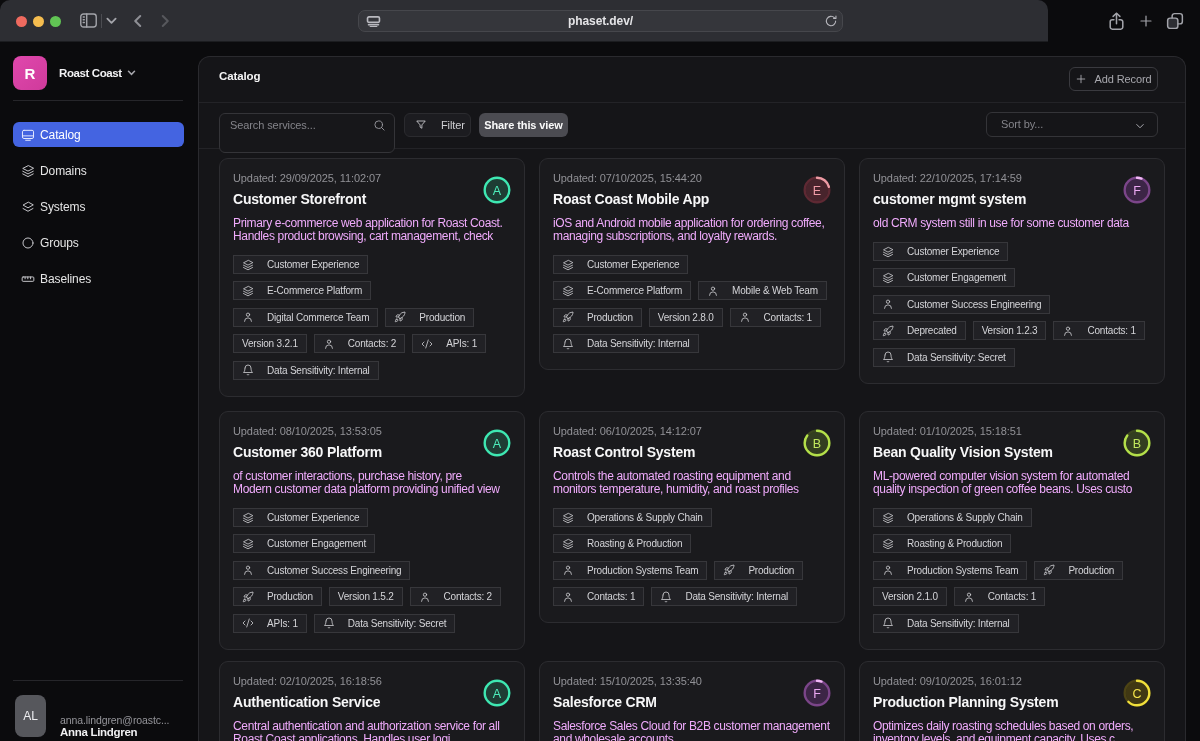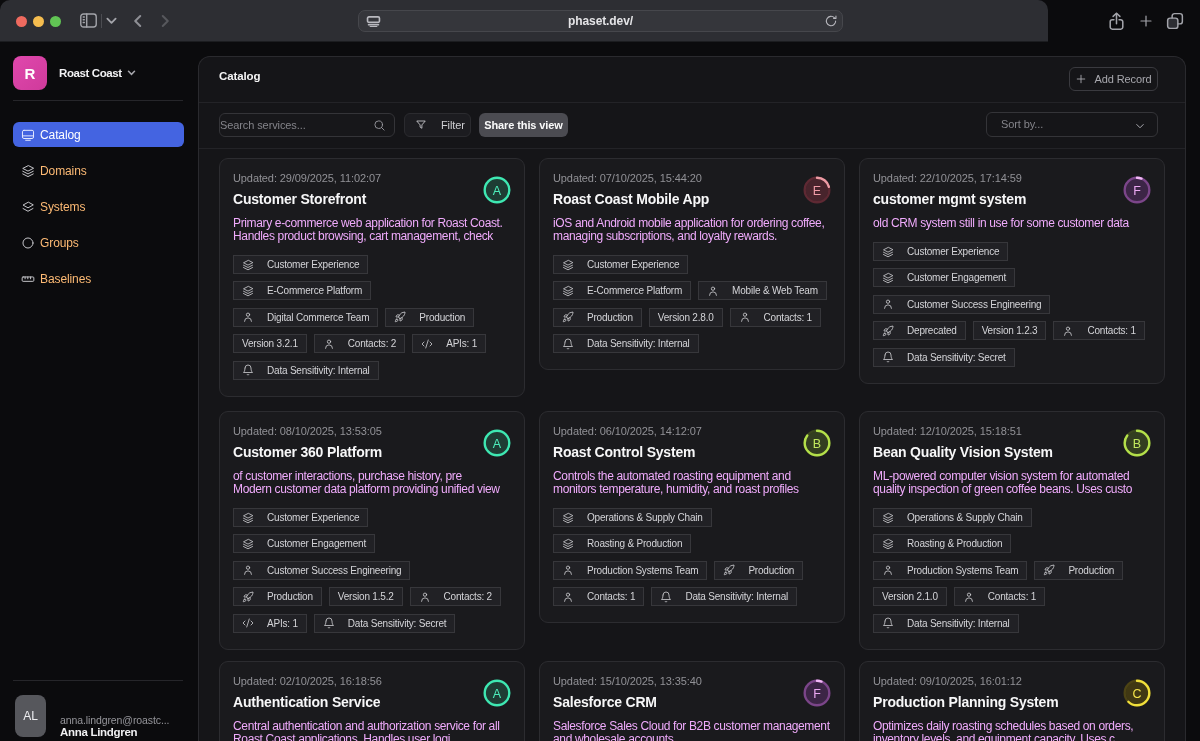--- a/index.html
+++ b/index.html
@@ -7,35 +7,35 @@
 
 #titlebar{position:absolute;left:0;top:0;width:1048px;height:42px;background:#2d2e33;border-radius:10px 10px 0 0;border-bottom:1px solid #1c1d20}
 .tl{position:absolute;top:16px;width:11px;height:11px;border-radius:50%}
 #addr{position:absolute;left:358px;top:10px;width:485px;height:22px;background:#35363b;border:1px solid #46474c;border-radius:7px;color:#e4e4e7;font-size:12px;font-weight:600;text-align:center;line-height:20px;letter-spacing:-0.1px}
 .tbicon{position:absolute;top:12px}
 svg.ic{stroke:#a3a4aa;fill:none;stroke-width:1.8;stroke-linecap:round;stroke-linejoin:round}
 
 #logo{position:absolute;left:13px;top:56px;width:34px;height:34px;border-radius:8px;background:linear-gradient(135deg,#e048ad,#cf3a9b);color:#fff;font-size:15px;font-weight:700;display:flex;align-items:center;justify-content:center}
 #wsname{position:absolute;left:59px;top:66px;font-size:11.5px;font-weight:700;color:#f2f2f4;letter-spacing:-0.4px;display:flex;align-items:center;gap:5px;height:13px}
 .sdiv{position:absolute;left:13px;width:170px;height:1px;background:#26262a}
-.nav{position:absolute;left:13px;width:171px;height:25px;border-radius:6px;display:flex;align-items:center;padding-left:8px;gap:5px;font-size:12px;font-weight:500;color:#fdba74;letter-spacing:-0.1px}
+.nav{position:absolute;left:13px;width:171px;height:25px;border-radius:6px;display:flex;align-items:center;padding-left:8px;gap:5px;font-size:12px;font-weight:500;color:#e5e5e5;letter-spacing:-0.1px}
 .nav svg{width:14px;height:14px;stroke:#c6c6ca;fill:none;stroke-width:1.7;stroke-linecap:round;stroke-linejoin:round;flex:none}
 .nav.on{background:#4464e1;color:#fff}
 .nav.on svg{stroke:#e6eaff}
 #uav{position:absolute;left:15px;top:695px;width:31px;height:42px;border-radius:8px;background:#56575c;color:#ededf0;font-size:12px;font-weight:400;display:flex;align-items:center;justify-content:center}
 #uname{position:absolute;left:60px;top:726px;font-size:11.5px;font-weight:600;color:#f0f0f2;letter-spacing:-0.3px}
 #umail{position:absolute;left:60px;top:714px;font-size:10.5px;color:#95959a;letter-spacing:-0.1px}
 
 #panel{position:absolute;left:198px;top:56px;width:988px;height:686px;background:#151518;border:1px solid #2a2a2e;border-bottom:none;border-radius:12px 12px 0 0;overflow:hidden}
 #phead{position:absolute;left:0;top:0;width:100%;height:46px;border-bottom:1px solid #232327}
 #phead .t{position:absolute;left:20px;top:13px;font-size:11.5px;font-weight:700;color:#f5f5f6;letter-spacing:-0.1px}
 #addrec{position:absolute;right:27px;top:10px;width:89px;height:24px;border:1px solid #3a3a3f;border-radius:6px;color:#a8a8ae;font-size:11px;font-weight:500;display:flex;align-items:center;justify-content:center;gap:7px;letter-spacing:-0.1px}
 #addrec svg{width:12px;height:12px;stroke:#a8a8ae;stroke-width:1.8;stroke-linecap:round}
 #ptool{position:absolute;left:0;top:46px;width:100%;height:46px;border-bottom:1px solid #232327}
-#search{position:absolute;left:20px;top:10px;width:176px;height:24px;border:1px solid #343438;border-radius:6px;background:#17171a;color:#84848a;font-size:11px;line-height:22px;letter-spacing:-0.1px}
+#search{position:absolute;left:20px;top:10px;width:176px;height:40px;border:1px solid #343438;border-radius:6px;background:#17171a;color:#84848a;font-size:11px;line-height:22px;padding-left:10px;letter-spacing:-0.1px}
 #search svg{position:absolute;right:8px;top:5px;width:13px;height:13px;stroke:#9a9aa0;fill:none;stroke-width:1.7;stroke-linecap:round}
 #filter{position:absolute;left:205px;top:10px;width:67px;height:24px;background:#1c1c20;border:1px solid #2b2b2f;border-radius:6px;display:flex;align-items:center;padding-left:10px;gap:14px;color:#cfcfd3;font-size:11px;font-weight:500;letter-spacing:-0.1px}
 #filter svg{width:12px;height:12px;stroke:#cfcfd3;fill:none;stroke-width:1.7;stroke-linejoin:round}
 #share{position:absolute;left:280px;top:10px;width:89px;height:24px;background:#4b4b51;border-radius:6px;color:#fafafa;font-size:11px;font-weight:600;display:flex;align-items:center;justify-content:center;letter-spacing:-0.1px}
 #sort{position:absolute;right:27px;top:9px;width:172px;height:25px;border:1px solid #343438;border-radius:6px;color:#84848a;font-size:11px;line-height:23px;padding-left:14px;letter-spacing:-0.1px}
 #sort svg{position:absolute;right:11px;top:7px;width:12px;height:12px;stroke:#b9b9bf;fill:none;stroke-width:1.8;stroke-linecap:round;stroke-linejoin:round}
 
 .card{position:absolute;width:306px;background:#1a1a1d;border:1px solid #2c2c30;border-radius:9px;padding:0 13px 16px 13px}
 .upd{margin-top:13px;font-size:11px;line-height:13px;color:#919196;letter-spacing:-0.1px}
 .ttl{margin-top:4px;font-size:14px;line-height:20px;font-weight:700;color:#f7f7f8;letter-spacing:-0.2px}
@@ -421,21 +421,21 @@
     </div>
     <svg class="badge" width="28" height="28">
           <circle cx="14" cy="14" r="11.2" fill="#333e20"></circle>
           <circle cx="14" cy="14" r="12.3" stroke="#3a451e" stroke-width="2.4" fill="none"></circle>
           <circle cx="14" cy="14" r="12.3" stroke="#b4e04a" stroke-width="2.4" fill="none" stroke-dasharray="65.7 100" stroke-linecap="round" transform="rotate(-90 14 14)"></circle>
           <text x="14" y="18.5" text-anchor="middle" font-size="12.5" fill="#c3e95e">B</text>
         </svg>
   </div>
 
   <div class="card" style="left:660px;top:354px">
-    <div class="upd">Updated: 12/10/2025, 15:18:51</div>
+    <div class="upd">Updated: 01/10/2025, 15:18:51</div>
     <div class="ttl">Bean Quality Vision System</div>
     <div class="dsc">
           <div>ML-powered computer vision system for automated</div>
           <div>quality inspection of green coffee beans. Uses custo</div>
         </div>
     <div class="chips">
       <div class="crow">
             <span class="chip"><svg viewBox="0 0 24 24">
                 <use href="#i-layers3"></use>
               </svg>Operations &amp; Supply Chain</span>

